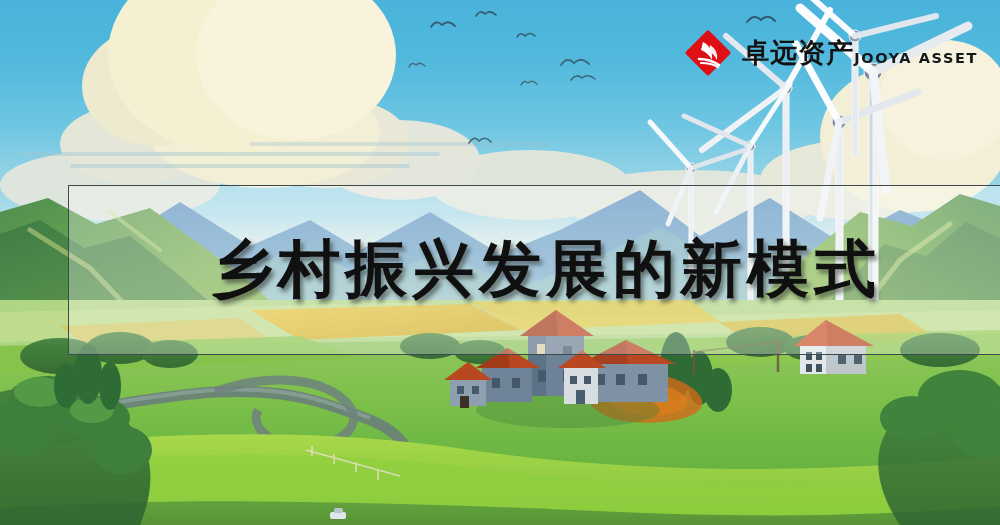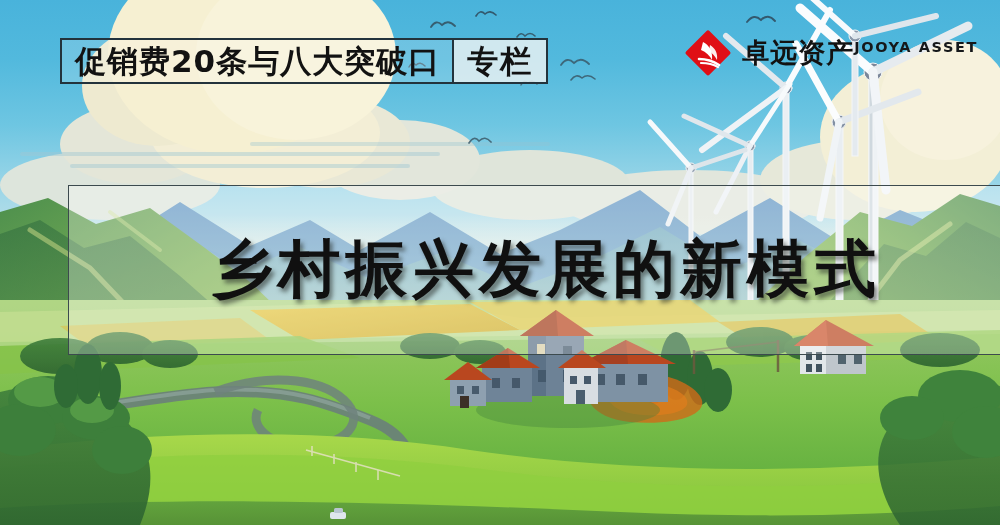--- a/index.html
+++ b/index.html
@@ -116,21 +116,21 @@
   }
   .logo-mark { width:50px; height:50px; position:relative; flex:0 0 auto; }
   .logo-text { display:flex; flex-direction:row; align-items:flex-start; }
   .logo-cn {
     font-size:27px; font-weight:700; color:#121212;
     letter-spacing:1px; line-height:1.08; white-space:nowrap;
   }
   .logo-en {
     font-size:14.5px; font-weight:700; color:#15181a;
     letter-spacing:1.6px; line-height:1.2; white-space:nowrap;
-    margin-top:1px;
+    margin-top:12px;
   }
 
   
   .title-box {
     position:absolute; left:68px; top:185px;
     width:956px; height:170px;
     border:1.5px solid #3c4a4e;
     background:rgba(255,255,255,.30);
     display:flex; flex-direction:column;
     justify-content:center; align-items:center;
@@ -488,25 +488,20 @@
       <path d="M356 162 L356 172"></path>
       <path d="M378 170 L378 180"></path>
     </g>
 
     <g>
       <rect x="330" y="212" width="16" height="7" rx="2" fill="#dfe6ec"></rect>
       <rect x="334" y="208" width="9" height="5" rx="1.5" fill="#b9c6d0"></rect>
     </g>
   </svg>
 
-  <div class="tag-wrap">
-    <div class="tag-main">促销费20条与八大突破口</div>
-    <div class="tag-div"></div>
-    <div class="tag-sub">专栏</div>
-  </div>
 
   <div class="logo">
     <div class="logo-mark">
       <svg width="50" height="50" viewBox="0 0 50 50">
         <rect x="25" y="1.5" width="33" height="33" rx="2" transform="rotate(45 25 1.5)" fill="#e00f16"></rect>
         <path d="M20 14 C26 17, 30 23, 29 32 C27 28, 23 24, 18 22 Z" fill="#ffffff"></path>
         <path d="M27 17 C32 20, 35 25, 34 32 C32 28, 29 25, 26 23 Z" fill="#ffffff" opacity=".92"></path>
         <path d="M16 31 C23 31, 30 33, 36 37" stroke="#ffffff" stroke-width="2.6" fill="none" stroke-linecap="round"></path>
         <path d="M18 35 C24 35, 30 36, 35 39" stroke="#ffffff" stroke-width="2.2" fill="none" stroke-linecap="round"></path>
       </svg>

